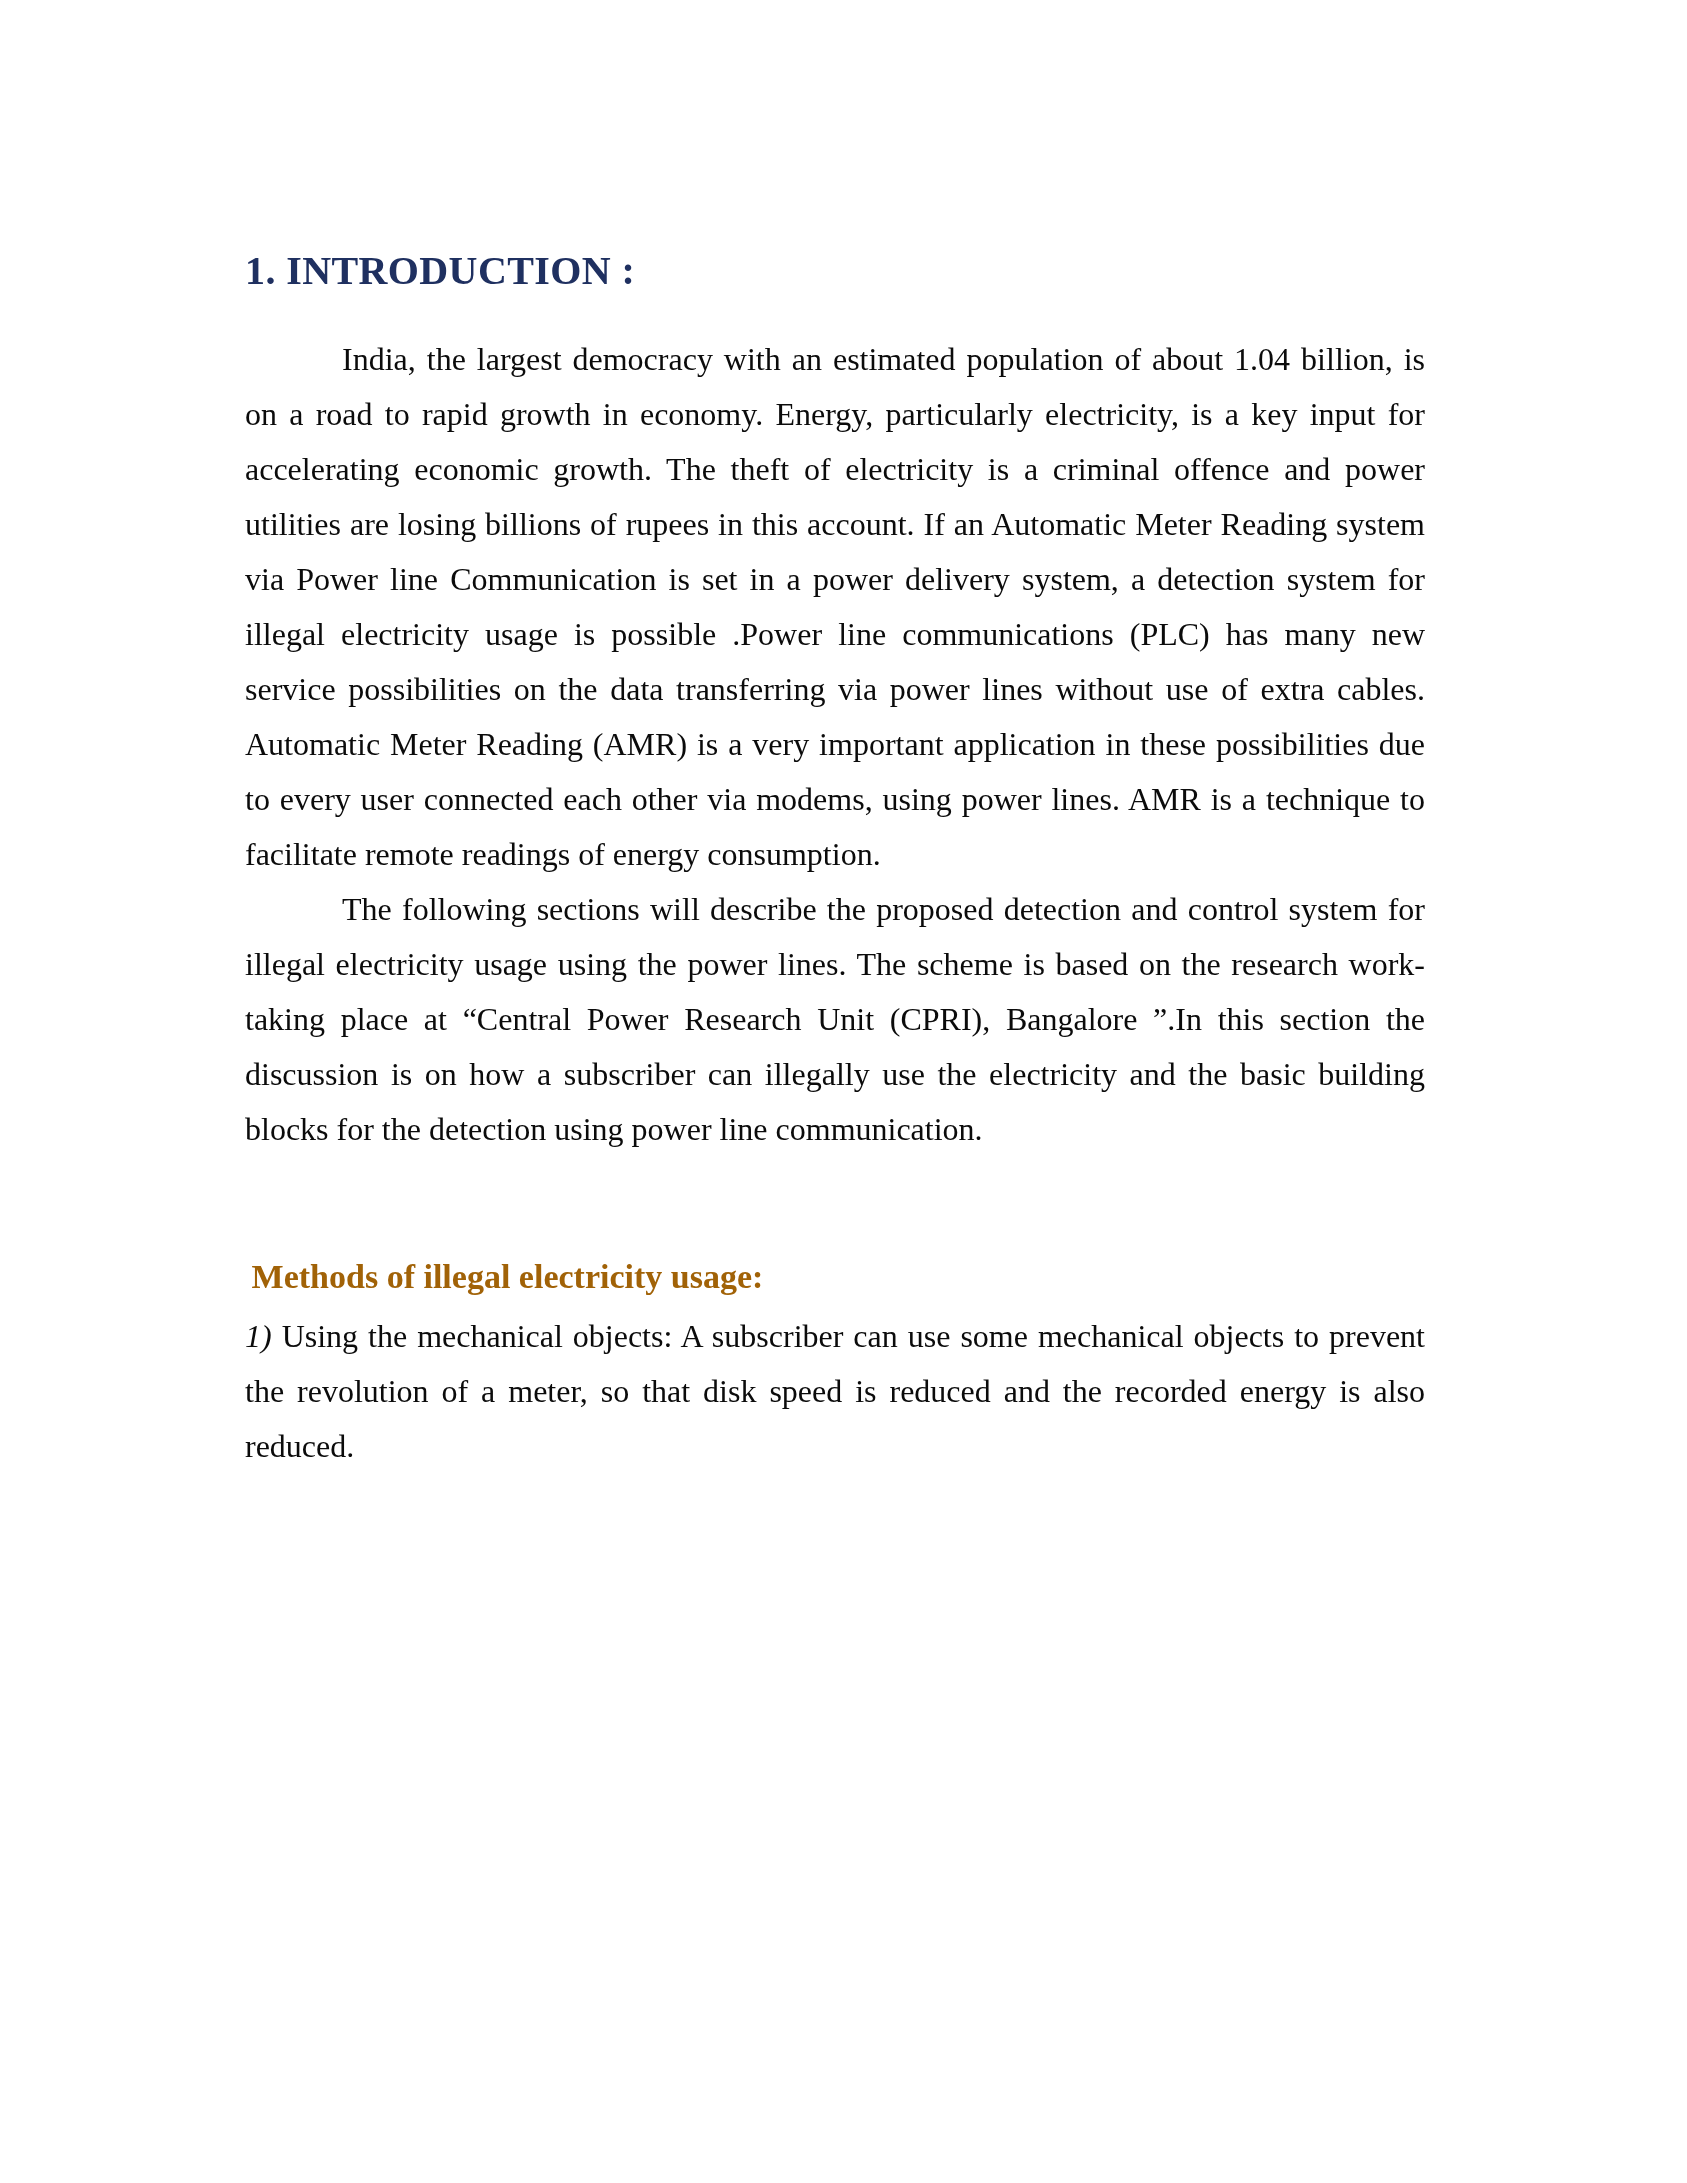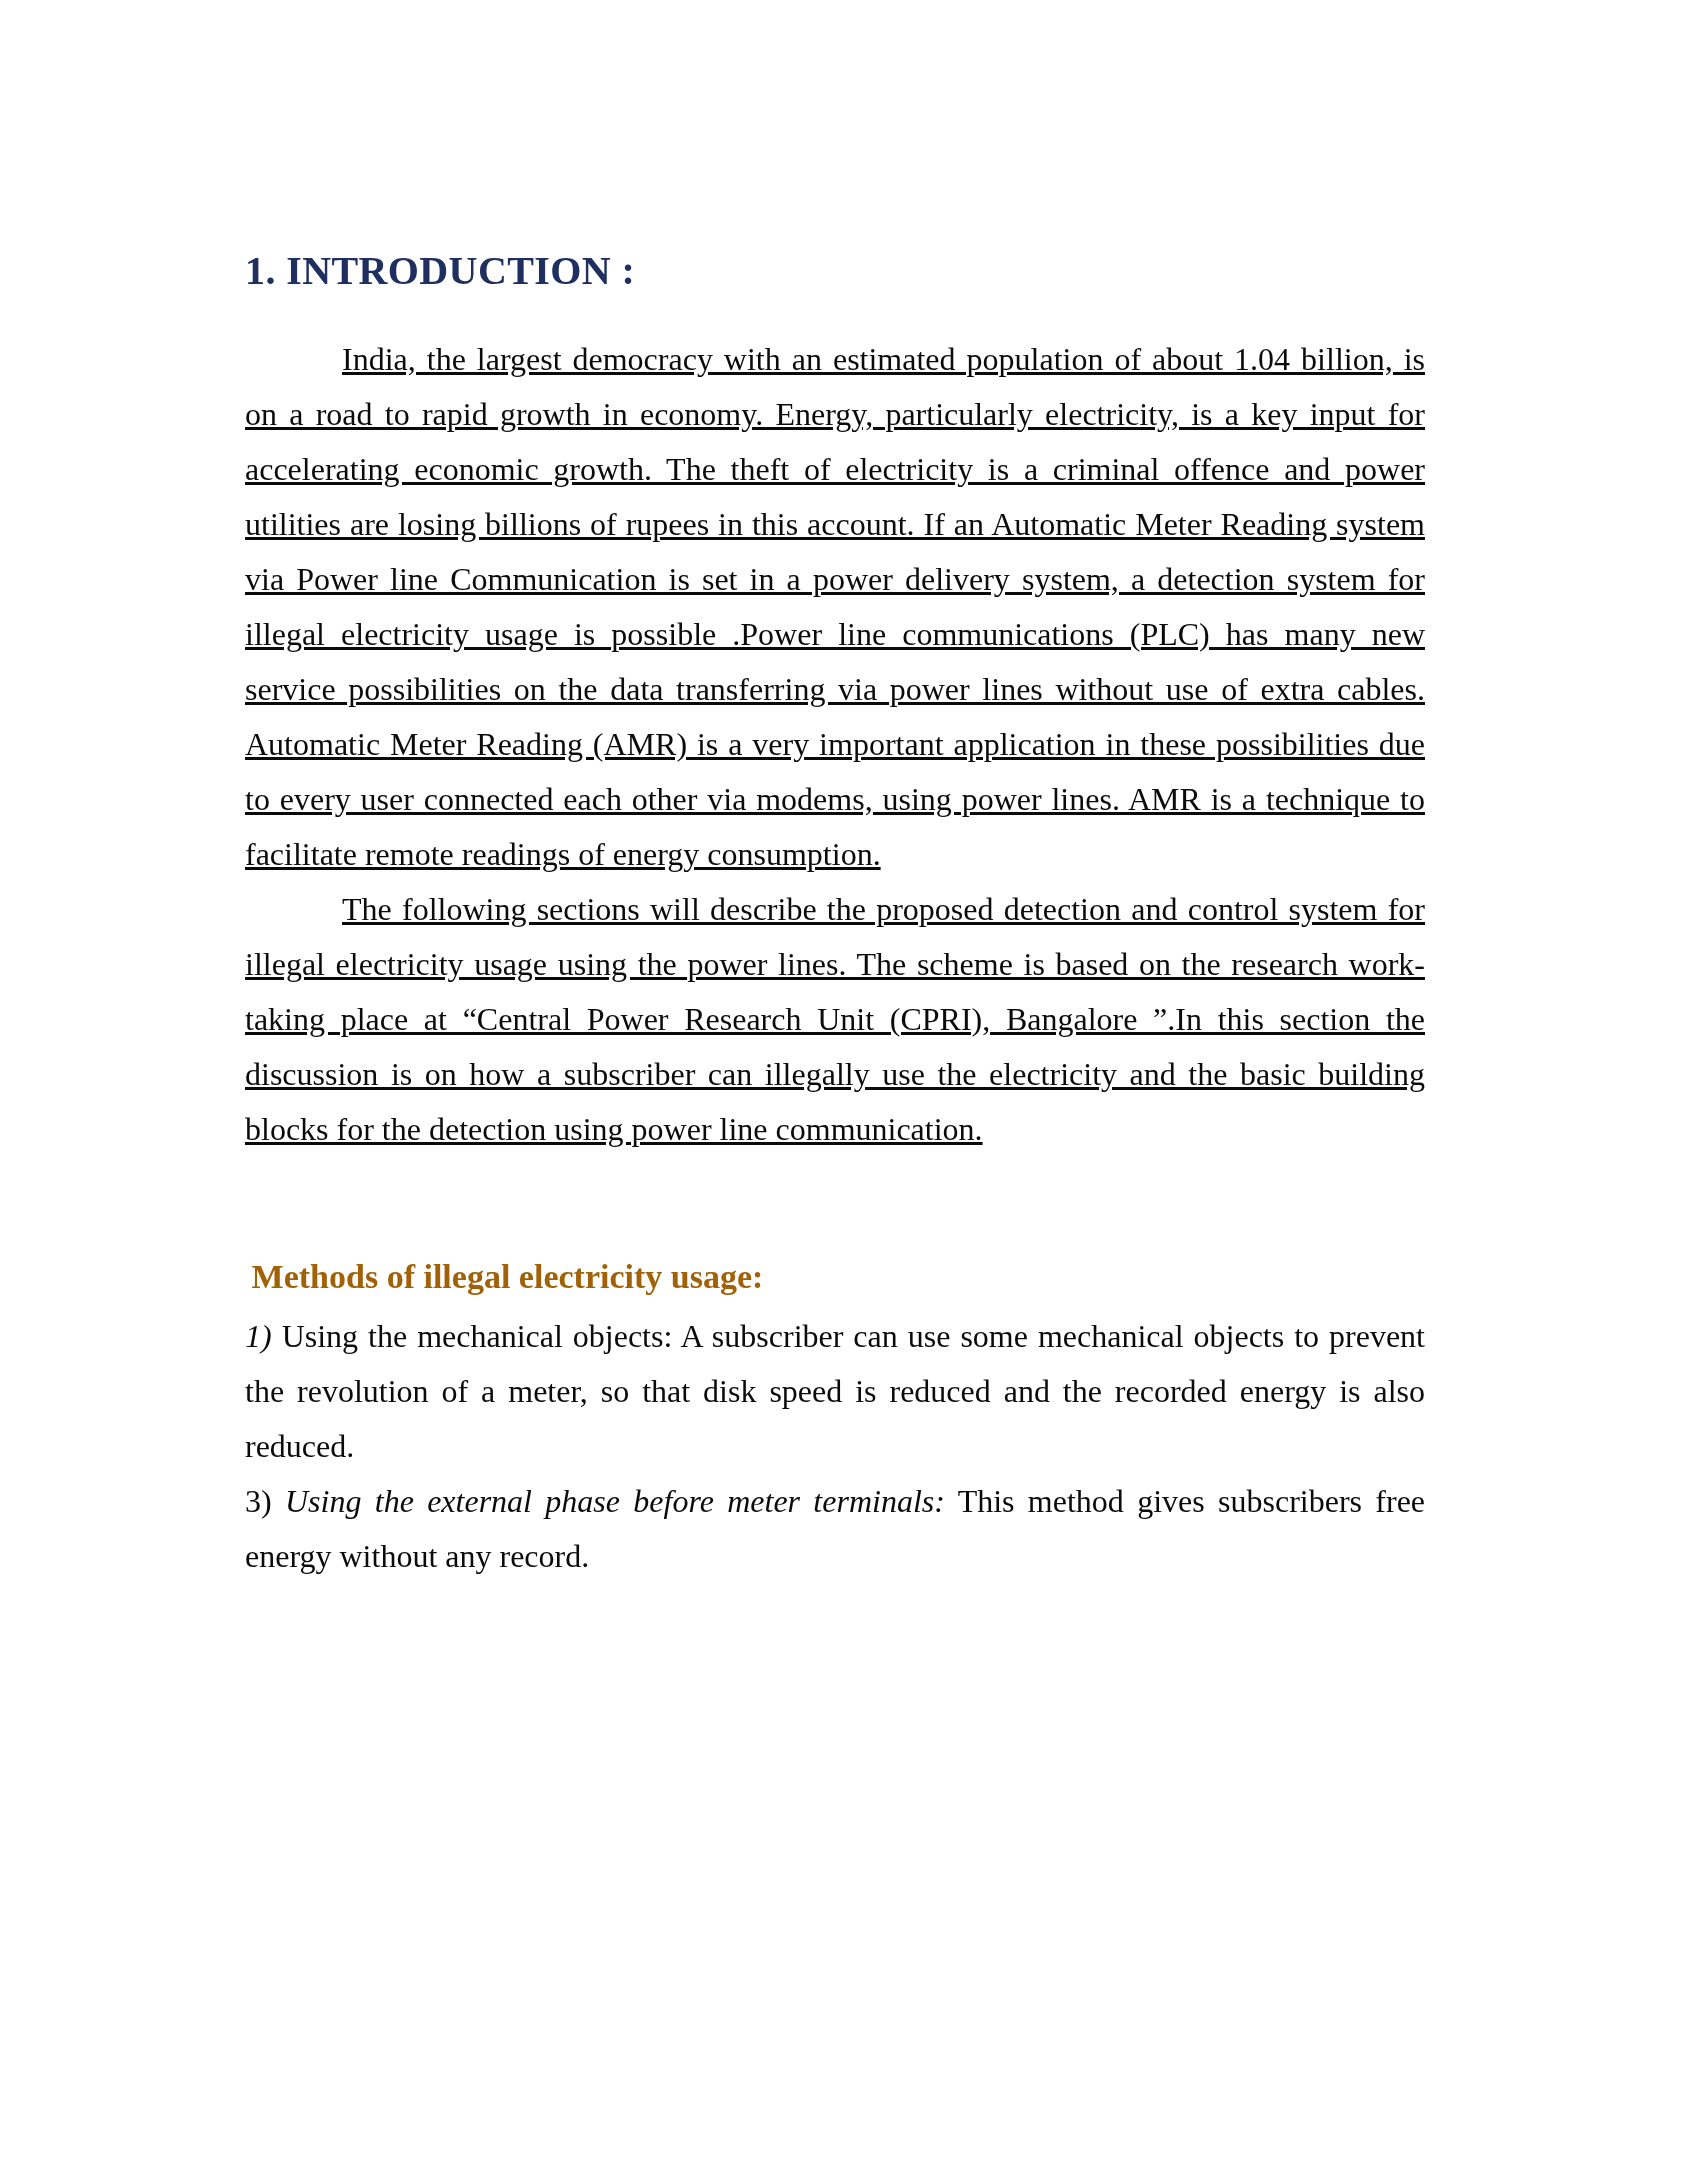--- a/index.html
+++ b/index.html
@@ -26,21 +26,20 @@
     letter-spacing: 0.4px;
   }
   p.body {
     font-size: 32px;
     line-height: 55px;
     text-align: justify;
     margin: 0;
   }
   p.indent {
     text-indent: 97px;
-    text-decoration: underline;
   }
   .subheading {
     font-size: 34px;
     font-weight: bold;
     color: #a16207;
     margin: 92px 0 5px 0;
     padding-left: 6.6px;
     line-height: 55px;
   }
   .italic {
@@ -60,21 +59,16 @@
 
   <h2 class="subheading">Methods of illegal electricity usage:</h2>
 
 
   <p class="body">
     <span class="italic">1)</span>
     <span>Using the mechanical objects: A subscriber can use some mechanical objects to prevent the revolution of a meter, so that disk speed is reduced and the recorded energy is also reduced.</span>
   </p>
 
 
-  <p class="body">
-    <span>3)</span>
-    <span class="italic">Using the external phase before meter terminals:</span>
-    <span>This method gives subscribers free energy without any record.</span>
-  </p>
 
 
 </div>
 
 
 </body></html>

